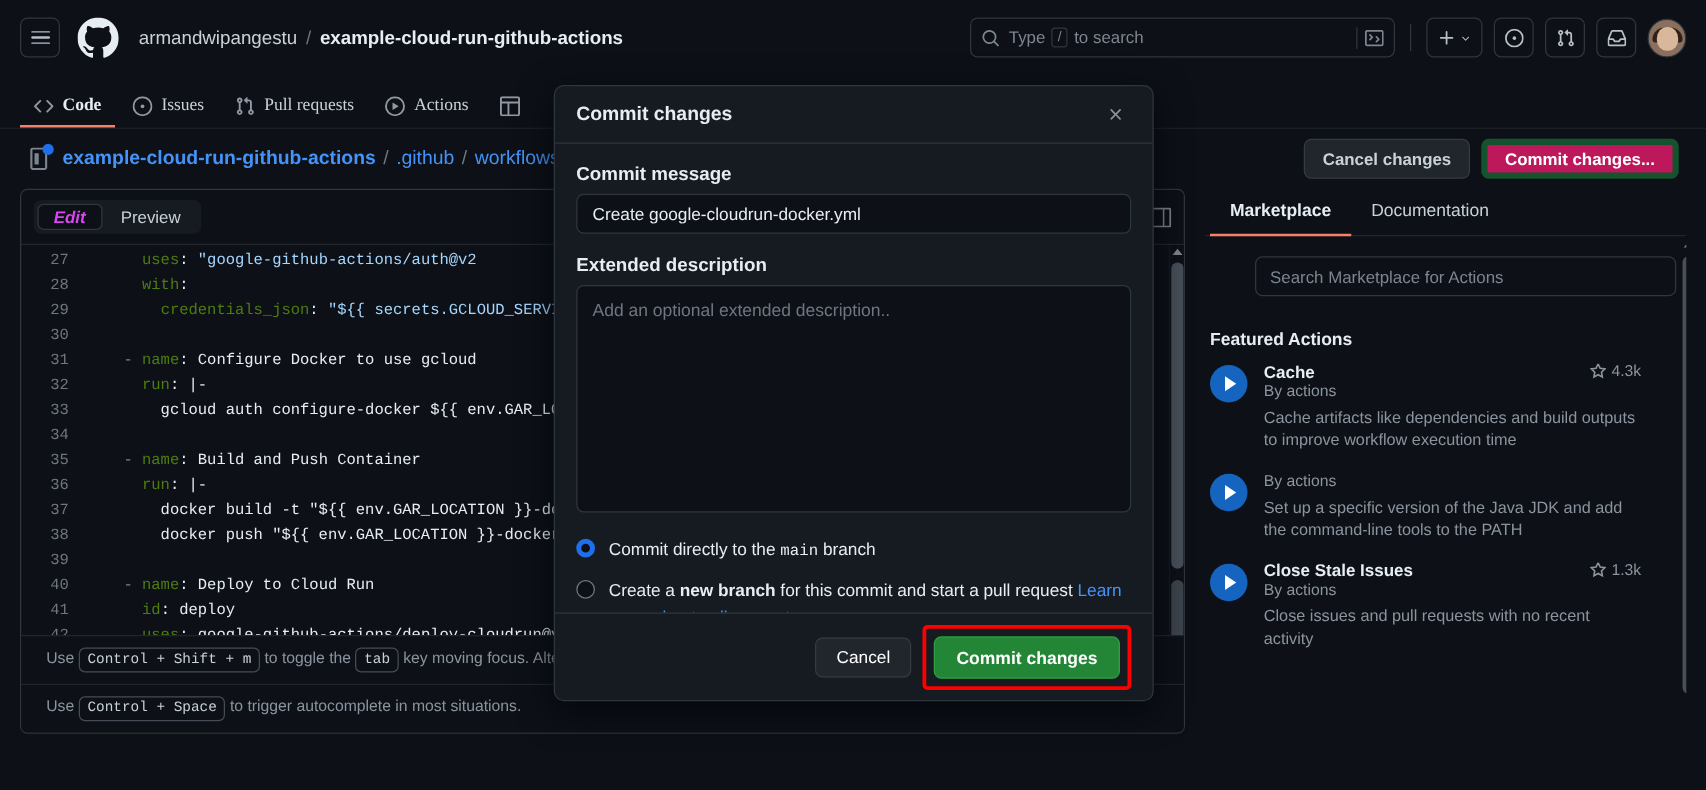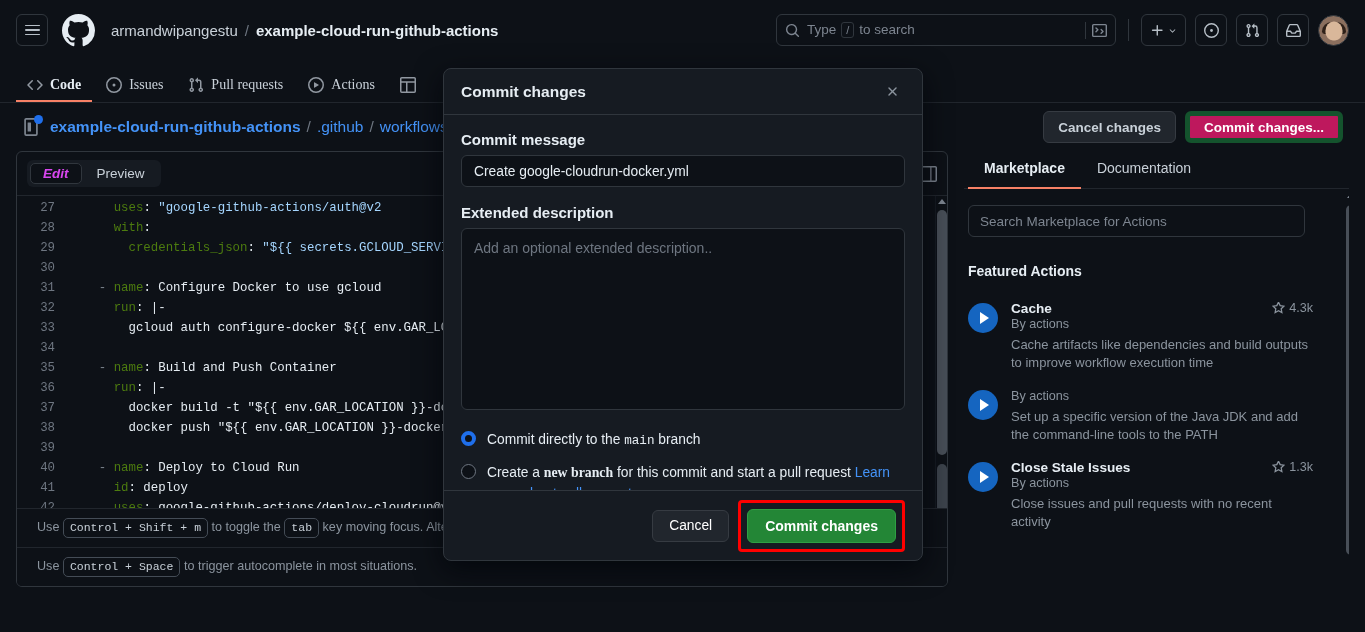--- a/index.html
+++ b/index.html
@@ -178,23 +178,23 @@
   #market-tabs { display:flex; gap:0; border-bottom:1px solid #21262d; padding-left:4px; }
   .m-tab {
     padding:9px 16px 11px; font-size:14px; color:#c9d1d9; cursor:pointer;
     border-bottom:2px solid transparent; margin-bottom:-1px;
   }
   .m-tab.active { color:#e6edf3; font-weight:bold; border-bottom:2px solid #f78166; }
   #market-body { flex:1 1 auto; padding:16px 4px 0 4px; overflow:hidden; position:relative; }
   #market-search {
     width:337px; height:32px; border:1px solid #30363d; border-radius:6px;
     background:#0d1117; display:flex; align-items:center; padding:12px 11px;
-    color:#7d8590; font-size:13.5px; cursor:text;
-  }
-  #featured-title { font-size:14px; font-weight:bold; color:#e6edf3; margin:26px 0 22px 0; }
+    color:#7d8590; font-size:13.5px; cursor:text;margin-left:36px;
+  }
+  #featured-title { font-size:14px; font-weight:bold; color:#e6edf3; margin:26px 0 11px 0; }
   .action-item { display:flex; gap:13px; margin-bottom:16px; width:345px; }
   .action-logo {
     width:30px; height:30px; flex:0 0 30px; border-radius:50%; background:#1565c0;
     display:flex; align-items:center; justify-content:center; margin-top:2px;
   }
   .action-logo .tri {
     width:0;height:0; border-left:9px solid #ffffff;
     border-top:6px solid transparent; border-bottom:6px solid transparent;
     margin-left:3px;
   }
@@ -256,21 +256,21 @@
   #commit-msg-input::placeholder { color:#6e7681; }
   .radio-group { margin-top:16px; }
   .radio-row { display:flex; gap:11px; margin-bottom:10px; align-items:flex-start; }
   .radio {
     width:15px; height:15px; flex:0 0 15px; border-radius:50%;
     border:1px solid #6e7681; margin-top:2px; cursor:pointer; position:relative;
     background:#0d1117;
   }
   .radio.checked { border:4.5px solid #1f6feb; background:#0d1117; }
   .radio-label { font-size:13.8px; color:#e6edf3; line-height:21px; }
-  .radio-label b { font-weight:bold;font-family:Liberation Serif, serif; }
+  .radio-label b { font-weight:bold; }
   .radio-label .mono-inline {
     font-family:"Liberation Mono", monospace; font-size:12.6px;
   }
   .radio-label a { color:#4493f8; text-decoration:none; cursor:pointer; }
   #modal-footer {
     flex:0 0 auto; height:70px; border-top:1px solid #30363d;
     display:flex; align-items:center; justify-content:flex-end;
     padding:0 17px; gap:9px;
   }
   #modal-cancel {

